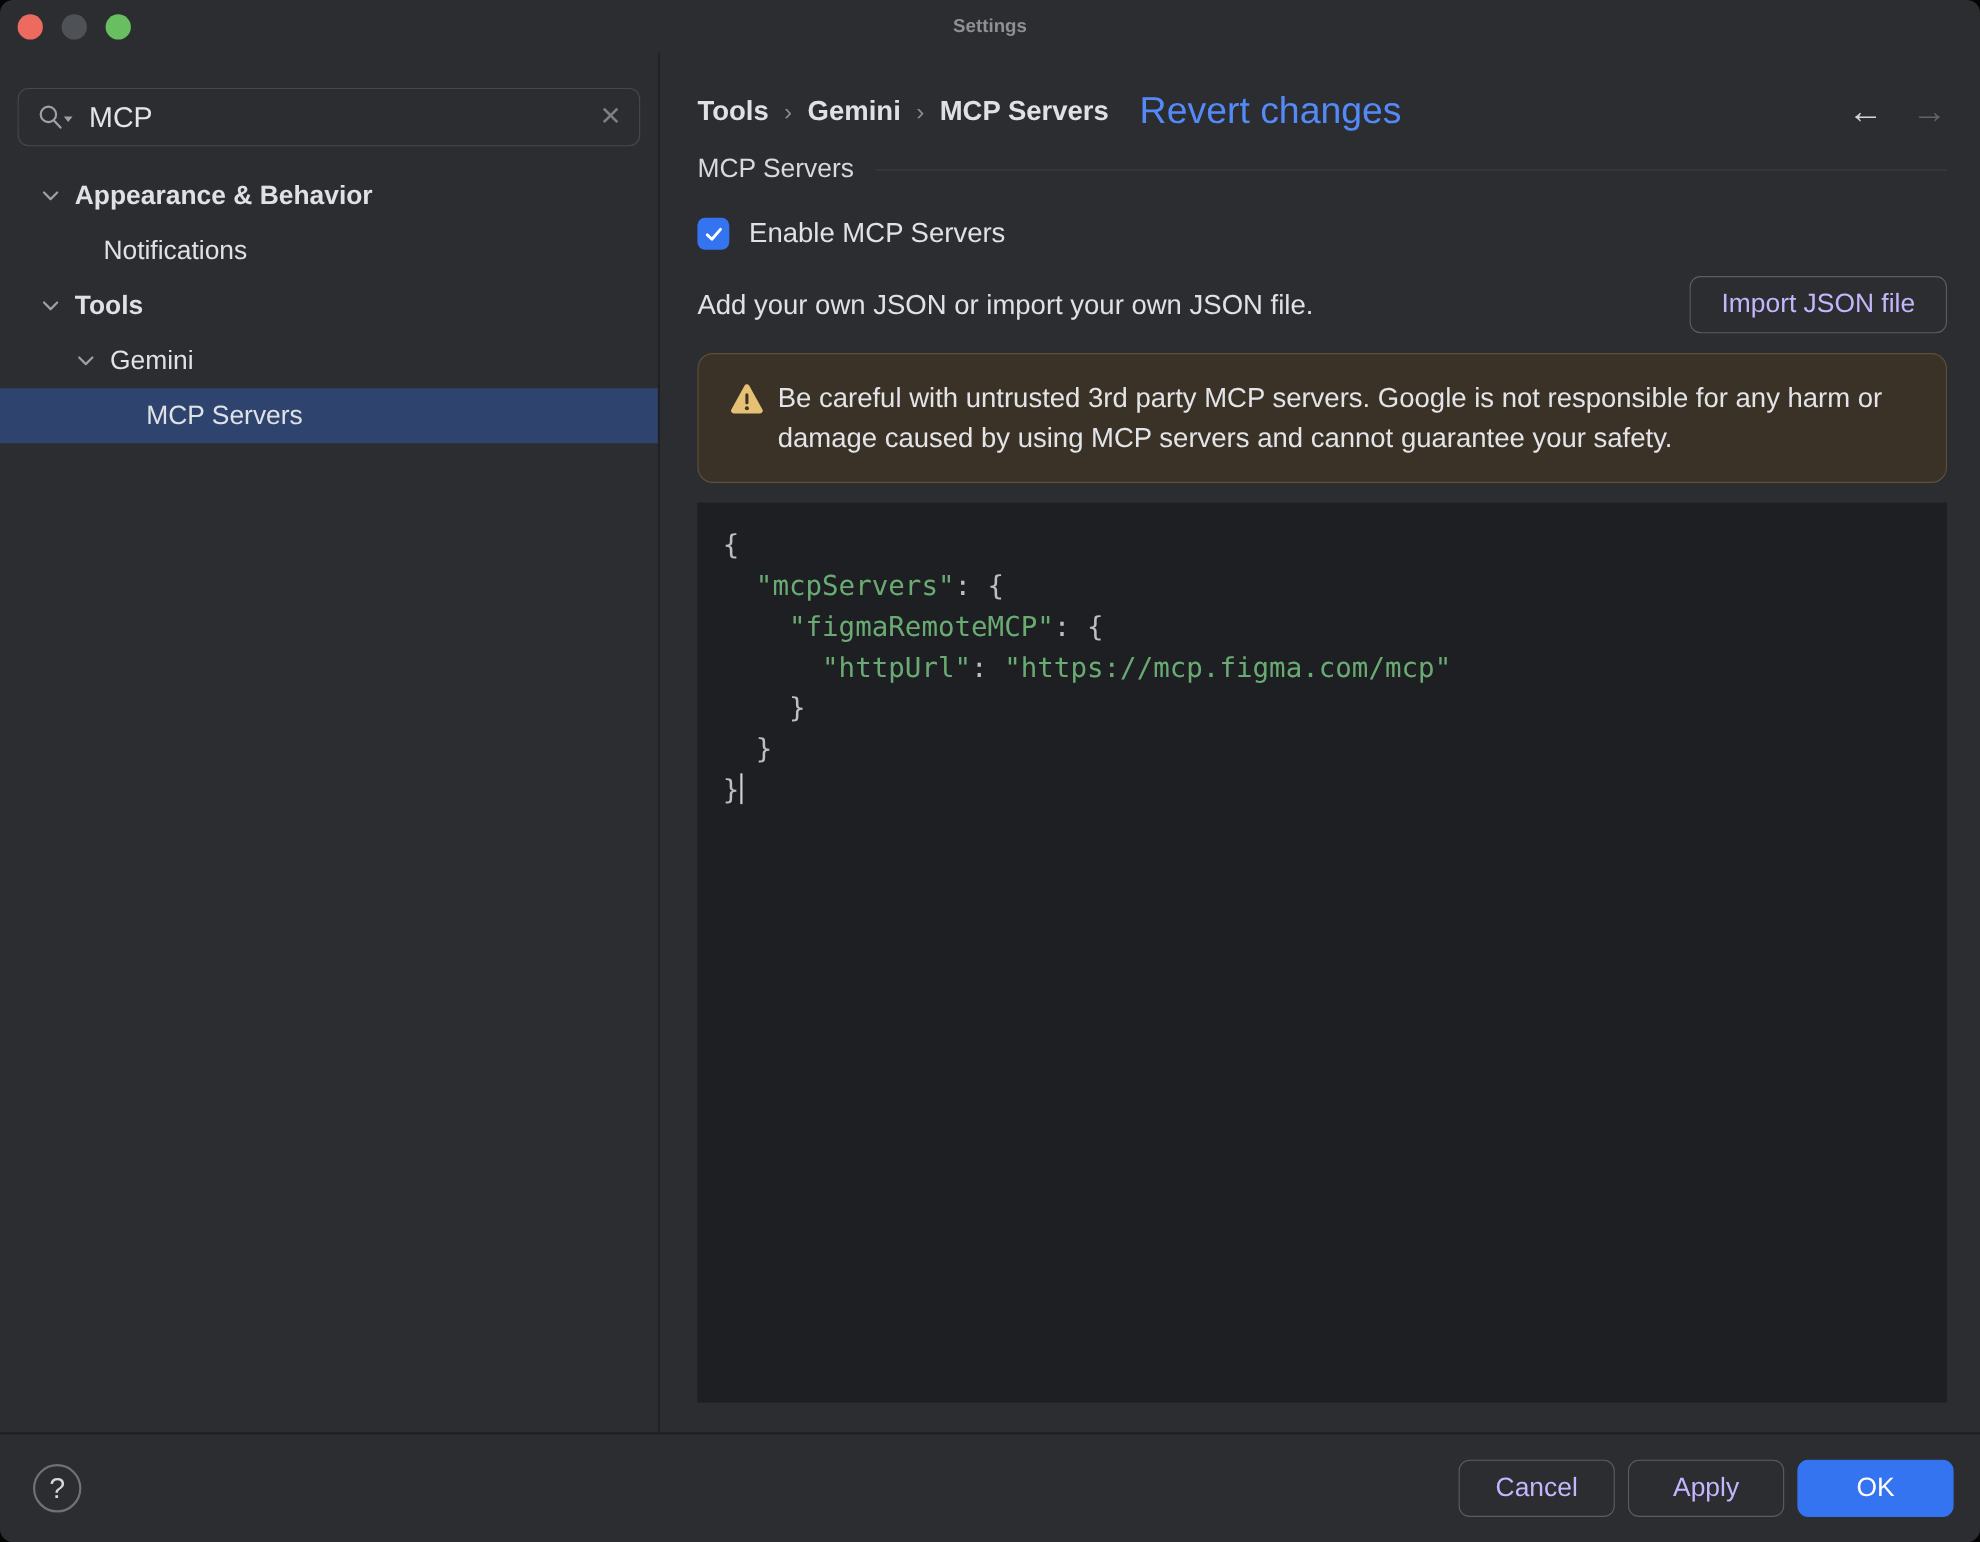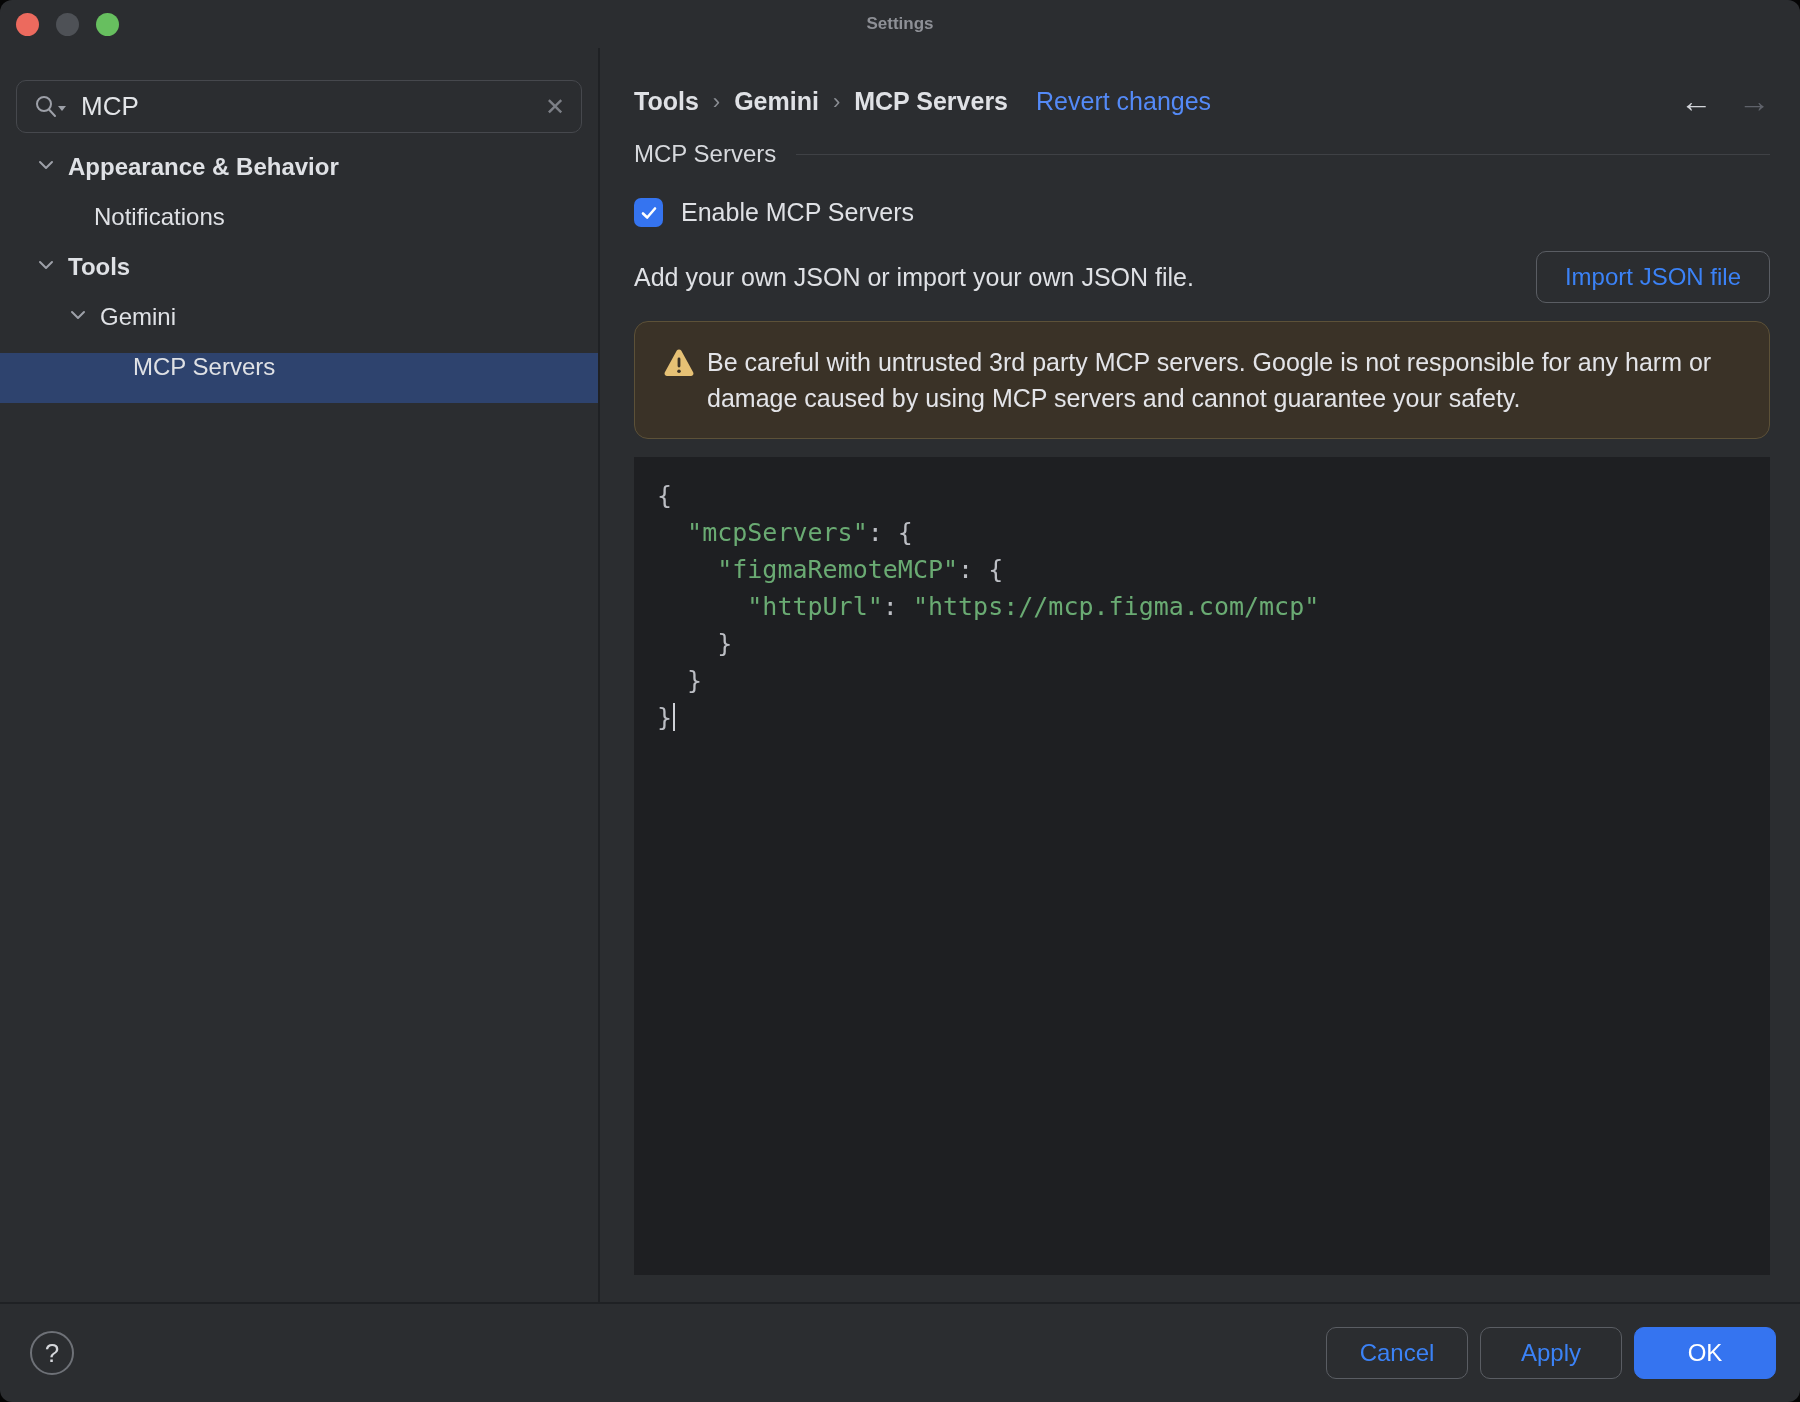--- a/index.html
+++ b/index.html
@@ -30,50 +30,50 @@
   
   .search-wrap{padding:32px 16px 18px 16px;}
   .search-box{height:53px; border:1px solid #46484d; border-radius:10px; display:flex; align-items:center; padding:0 16px;}
   .search-box svg{flex:0 0 auto;}
   .search-input{flex:1 1 auto; background:transparent; border:none; outline:none; color:#e3e5e8;
     font-size:26px; font-family:"Liberation Sans", sans-serif; margin-left:14px;}
   .search-clear{color:#7c7f86; font-size:24px; cursor:default; line-height:1;}
 
   
   .tree{margin-top:2px;}
-  .tree-row{height:50px; display:flex; align-items:flex-start; font-size:24px; color:#dfe1e5; white-space:nowrap;}
+  .tree-row{height:50px; display:flex; align-items:center; font-size:24px; color:#dfe1e5; white-space:nowrap;}
   .tree-row .chev{width:24px; height:24px; display:flex; align-items:center; justify-content:center; margin-right:10px;}
   .tree-row.bold{font-weight:bold;}
   .tree-row.selected{background:var(--selection);}
   .ind-0{padding-left:34px;} .ind-1{padding-left:66px;} .ind-plain-1{padding-left:94px;} .ind-plain-2{padding-left:133px;}
 
   
   .crumb-row{margin-top:28px; height:50px; display:flex; align-items:center;}
   .crumb{font-weight:bold; font-size:25px; color:#dfe1e5;}
   .crumb-sep{color:#8a8d93; font-size:22px; margin:0 14px; padding-top:2px;}
-  .revert-link{color:var(--link); font-size:25px; margin-left:28px;}
+  .revert-link{color:var(--link); font-size:34px; margin-left:28px;}
   .nav-arrows{margin-left:auto; display:flex; gap:26px; align-items:center;}
   .arrow{font-size:32px; line-height:1;}
   .arrow.back{color:#d2d4d9;} .arrow.fwd{color:#5f626a;}
 
   
   .section-row{margin-top:14px; display:flex; align-items:center;}
   .section-title{font-size:24px; color:#d7d9dd;}
   .section-line{flex:1 1 auto; height:1px; background:#3f4145; margin-left:20px;}
 
   
   .check-row{margin-top:30px; display:flex; align-items:center;}
   .checkbox{width:29px; height:29px; border-radius:7px; background:var(--accent);
     display:flex; align-items:center; justify-content:center;}
   .check-label{margin-left:18px; font-size:25px;}
 
   
   .addjson-row{margin-top:24px; display:flex; align-items:center;justify-content:space-between;}
   .addjson-text{font-size:25px;}
-  .btn{border:1px solid #5a5d63; border-radius:10px; background:transparent; color:#3b82f6;
+  .btn{border:1px solid #5a5d63; border-radius:10px; background:transparent; color:#c4b5fd;
     font-size:24px; font-family:"Liberation Sans", sans-serif; height:52px; padding:0 28px; cursor:default;}
   .import-btn{margin-left:26px;}
 
   
   .warning{margin-top:18px; background:var(--warning-bg); border:1px solid var(--warning-border);
     border-radius:14px; padding:22px 24px; display:flex; align-items:flex-start;}
   .warning-icon{flex:0 0 auto; margin:4px 4px 0 4px;}
   .warning-text{margin-left:8px; font-size:25px; line-height:36px; color:#e3e4e8; max-width:1030px;}
 
   

